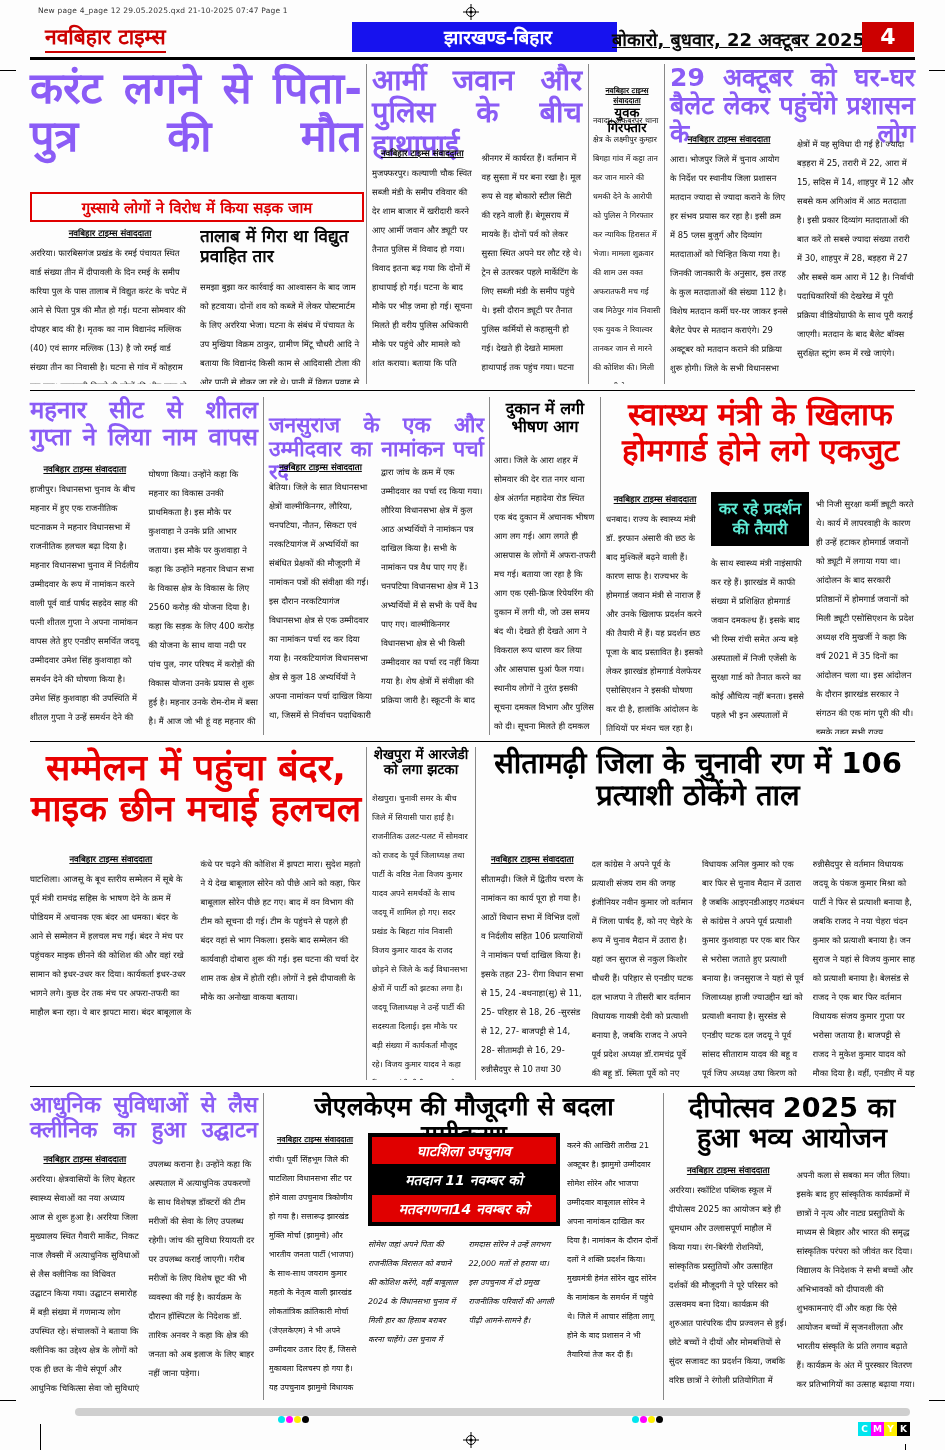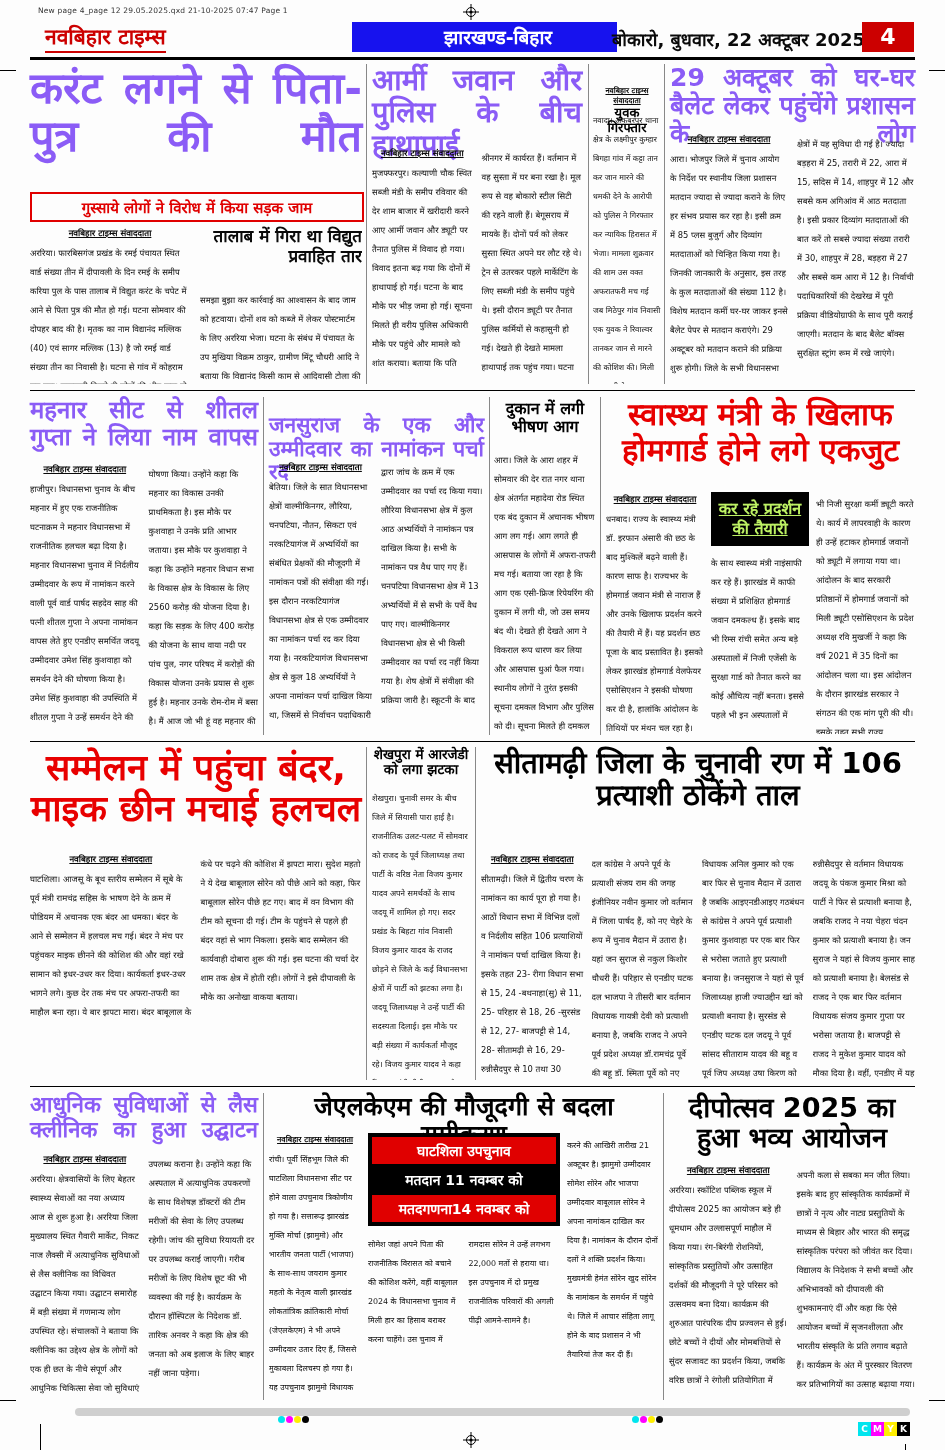--- a/index.html
+++ b/index.html
@@ -17,23 +17,23 @@
   .hl{font-weight:bold;color:#8b5cf6;text-align:justify;text-align-last:justify;line-height:1.12;}
   .hl-c{font-weight:bold;color:#000;text-align:center;line-height:1.12;}
   .hl-red{font-weight:bold;color:#e80000;text-align:center;line-height:1.15;}
   .kicker{border:2px solid #e00000;color:#e00000;font-weight:bold;font-size:15px;
           text-align:center;padding:3px 2px;}
   .byline{display:block;font-weight:bold;font-size:8.5px;text-decoration:underline;text-align:center;margin:1px 0 3px;}
   .bodytxt{font-size:8.4px;line-height:1.32;text-align:justify;color:#111;}
   .cols{overflow:hidden;}
   .c2{column-count:2;column-gap:9px;}
   .c4{display:flex;gap:8px;}
-  .subhead{font-weight:bold;font-size:17px;text-align:right;line-height:1.2;margin-bottom:21px;}
-  .blackbox{background:#000;color:#bef264;font-weight:bold;font-size:16px;text-align:center;
-            padding:7px 3px;line-height:1.25;margin-bottom:5px;text-decoration:underline;}
+  .subhead{font-weight:bold;font-size:17px;text-align:left;line-height:1.2;margin-bottom:8px;}
+  .blackbox{background:#000;color:#5eead4;font-weight:bold;font-size:16px;text-align:center;
+            padding:7px 3px;line-height:1.25;margin-bottom:5px;}
   .infobox{background:#000;padding:4px;display:flex;flex-direction:column;gap:4px;margin-bottom:6px;}
   .infobox .r{background:#e00000;color:#fff;font-weight:bold;font-size:14px;text-align:center;padding:4px 2px;}
   .infobox .k{background:#000;color:#fff;font-weight:bold;font-size:14px;text-align:center;padding:2px;}
   .greybar{background:#cfcfcf;height:8px;border-radius:4px;}
   .dot{width:7px;height:7px;display:inline-block;border-radius:50%;margin-right:1px;}
   .cmyk{display:flex;}
   .cmyk div{width:13px;height:14px;font-size:9px;font-weight:bold;text-align:center;line-height:14px;}
   .crop{background:#000;}
   svg.reg{display:block;}
 </style>
@@ -47,21 +47,21 @@
       <line x1="8" y1="0" x2="8" y2="16" stroke="#000" stroke-width="1"></line>
       <line x1="0" y1="8" x2="16" y2="8" stroke="#000" stroke-width="1"></line>
       <circle cx="8" cy="8" r="1.6" fill="#000"></circle>
     </svg>
 </div>
 <div class="abs crop" style="left:0;top:70px;width:16px;height:1px;"></div>
 <div class="abs crop" style="left:929px;top:70px;width:16px;height:1px;"></div>
 
 <div class="abs brand" style="left:45px;top:22px;">नवबिहार टाइम्स</div>
 <div class="abs edition" style="left:352px;top:22px;width:238px;height:30px;padding-left:27px;">झारखण्ड-बिहार</div>
-<div class="abs dateline" style="left:612px;top:27px;">बोकारो, बुधवार, 22 अक्टूबर 2025</div>
+<div class="abs dateline" style="left:612px;top:27px;text-decoration:underline;">बोकारो, बुधवार, 22 अक्टूबर 2025</div>
 <div class="abs pagenum" style="left:862px;top:22px;width:52px;height:30px;">4</div>
 <div class="abs hrule" style="left:30px;top:57px;width:885px;"></div>
 
 <div class="abs hl" style="left:30px;top:64px;width:332px;font-size:43px;">करंट लगने से पिता-पुत्र की मौत</div>
 <div class="abs kicker" style="left:30px;top:192px;width:326px;">गुस्साये लोगों ने विरोध में किया सड़क जाम</div>
 <div class="abs" style="left:30px;top:226px;width:160px;height:158px;overflow:hidden;">
   <span class="byline">नवबिहार टाइम्स संवाददाता</span>
   <span class="bodytxt">अररिया। फारबिसगंज प्रखंड के रमई पंचायत स्थित वार्ड संख्या तीन में दीपावली के दिन रमई के समीप करिया पुल के पास तालाब में विद्युत करंट के चपेट में आने से पिता पुत्र की मौत हो गई। घटना सोमवार की दोपहर बाद की है। मृतक का नाम विद्यानंद मल्लिक (40) एवं सागर मल्लिक (13) है जो रमई वार्ड संख्या तीन का निवासी है। घटना से गांव में कोहराम मच गया। जानकारी मिलते ही लोगों की भीड़ जमा हो गई। घटना से आक्रोशित ग्रामीण व स्वजन की भीड़ सड़क जाम कर विद्युत विभाग के खिलाफ प्रदर्शन किया। मौके पर मौजूद कई लोगों ने बताया कि तालाब में विद्युत तार गिरा हुआ था। जिसके कारण पानी में करंट आ गया। हालांकि, बिजली विभाग ने इसकी कोई पुष्टि नहीं की है। सूचना पर फारबिसगंज थानाध्यक्ष सह पुनि राघवेंद्र प्रताप सिंह के नेतृत्व में पुलिस बल पहुंची तथा लोगों को</span>
 </div>
 <div class="abs" style="left:200px;top:226px;width:162px;height:158px;overflow:hidden;">
@@ -173,21 +173,21 @@
   <span class="bodytxt">अररिया। क्षेत्रवासियों के लिए बेहतर स्वास्थ्य सेवाओं का नया अध्याय आज से शुरू हुआ है। अररिया जिला मुख्यालय स्थित गैवारी मार्केट, निकट नाज लैक्सी में अत्याधुनिक सुविधाओं से लैस क्लीनिक का विधिवत उद्घाटन किया गया। उद्घाटन समारोह में बड़ी संख्या में गणमान्य लोग उपस्थित रहे। संचालकों ने बताया कि क्लीनिक का उद्देश्य क्षेत्र के लोगों को एक ही छत के नीचे संपूर्ण और आधुनिक चिकित्सा सेवा जो सुविधाएं उपलब्ध कराना है। उन्होंने कहा कि अस्पताल में अत्याधुनिक उपकरणों के साथ विशेषज्ञ डॉक्टरों की टीम मरीजों की सेवा के लिए उपलब्ध रहेगी। जांच की सुविधा रियायती दर पर उपलब्ध कराई जाएगी। गरीब मरीजों के लिए विशेष छूट की भी व्यवस्था की गई है। कार्यक्रम के दौरान हॉस्पिटल के निदेशक डॉ. तारिक अनवर ने कहा कि क्षेत्र की जनता को अब इलाज के लिए बाहर नहीं जाना पड़ेगा।</span>
 </div>
 
 <div class="abs vrule" style="left:263px;top:1093px;height:307px;"></div>
 
 <div class="abs hl-c" style="left:269px;top:1093px;width:390px;font-size:25px;">जेएलकेएम की मौजूदगी से बदला समीकरण</div>
 <div class="abs" style="left:269px;top:1133px;width:92px;height:267px;overflow:hidden;">
   <span class="byline" style="font-size:7.8px;">नवबिहार टाइम्स संवाददाता</span>
   <span class="bodytxt" style="font-size:7.9px;">रांची। पूर्वी सिंहभूम जिले की घाटशिला विधानसभा सीट पर होने वाला उपचुनाव त्रिकोणीय हो गया है। सत्तारूढ़ झारखंड मुक्ति मोर्चा (झामुमो) और भारतीय जनता पार्टी (भाजपा) के साथ-साथ जयराम कुमार महतो के नेतृत्व वाली झारखंड लोकतांत्रिक क्रांतिकारी मोर्चा (जेएलकेएम) ने भी अपने उम्मीदवार उतार दिए हैं, जिससे मुकाबला दिलचस्प हो गया है। यह उपचुनाव झामुमो विधायक और राज्य के शिक्षा मंत्री रहे रामदास सोरेन के निधन के कारण हो रहा है। मतदान 11 नवंबर को होगा और वोटों की गिनती 14 नवंबर को होगी। इस उपचुनाव में दो प्रमुख राजनीतिक परिवारों की अगली पीढ़ी आमने-सामने है। झामुमो ने दिवंगत विधायक रामदास सोरेन के बेटे सोमेश सोरेन को मैदान में उतारा है, तो वहीं भाजपा ने पूर्व मुख्यमंत्री चंपाई सोरेन के बेटे बाबूलाल सोरेन पर एक बार फिर दांव लगाया है।</span>
 </div>
-<div class="abs" style="left:368px;top:1133px;width:192px;height:267px;overflow:hidden;">
+<div class="abs" style="left:368px;top:1133px;width:192px;height:267px;overflow:hidden;font-style:italic;">
   <div class="infobox">
     <div class="r">घाटशिला उपचुनाव</div>
     <div class="k">मतदान 11 नवम्बर को</div>
     <div class="r">मतदगणना14 नवम्बर को</div>
   </div>
   <div class="cols c2" style="height:170px;">
     <span class="bodytxt" style="font-size:7.9px;">सोमेश जहां अपने पिता की राजनीतिक विरासत को बचाने की कोशिश करेंगे, वहीं बाबूलाल 2024 के विधानसभा चुनाव में मिली हार का हिसाब बराबर करना चाहेंगे। उस चुनाव में रामदास सोरेन ने उन्हें लगभग 22,000 मतों से हराया था। इस उपचुनाव में दो प्रमुख राजनीतिक परिवारों की अगली पीढ़ी आमने-सामने है।</span>
   </div>
 </div>
 <div class="abs" style="left:567px;top:1133px;width:92px;height:267px;overflow:hidden;">

